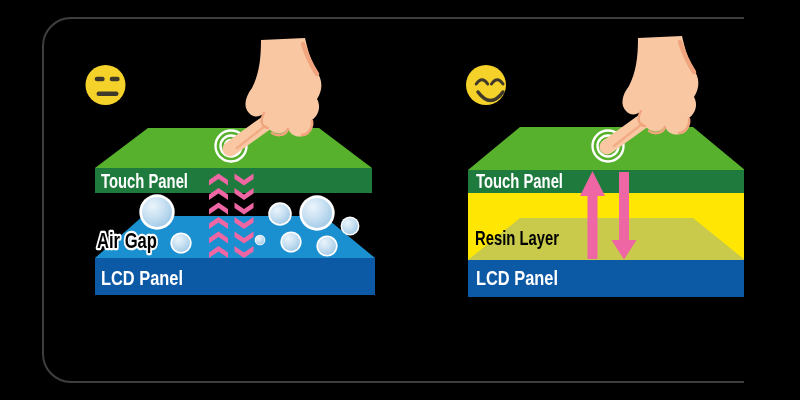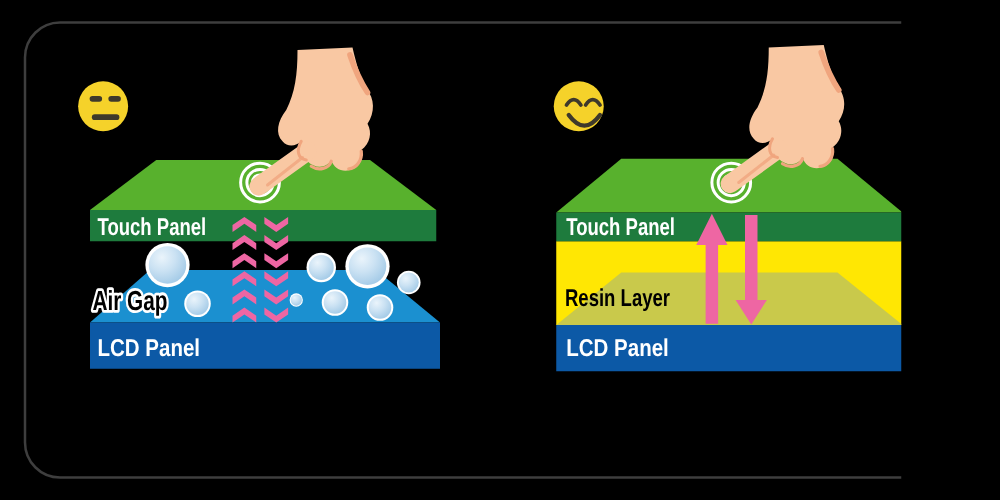--- a/index.html
+++ b/index.html
@@ -1,16 +1,16 @@
 <!DOCTYPE html>
 <html style="--background: #000000; --panel_border: #3E3E3E; --top_green: #58B12D; --front_green: #1E7B3D; --lcd_top_blue: #1B90D0; --lcd_front_blue: #0C59A6; --resin_yellow: #FFE703; --resin_olive: #C9C94B; --pink: #EE66A3; --bubble_highlight: #EAF4FB; --bubble_fill: #BCDAEF; --bubble_edge: #9EC7E5; --emoji_yellow: #F5D22A; --emoji_features: #3E392B; --skin: #F9C8A3; --skin_shade: #F0A57E; --label_white: #FFFFFF; --label_black: #000000;"><head>
 <meta charset="utf-8">
 <style>
   html,body{margin:0;padding:0;background:#000;}
-  .stage{position:relative;width:721px;height:400px;background:var(--background,#000);overflow:hidden;}
+  .stage{position:relative;width:721px;height:400px;background:var(--background,#000);overflow:hidden;margin-left:23px;}
   svg{display:block;}
   .lbl{font-family:"Liberation Sans","DejaVu Sans",sans-serif;font-weight:bold;font-size:19.5px;}
   .lbl-big{font-family:"Liberation Sans","DejaVu Sans",sans-serif;font-weight:bold;font-size:22px;}
   .t-white{fill:var(--label_white);}
   .t-black{fill:var(--label_black);}
   .t-outline{stroke:var(--label_white);stroke-width:4.5;paint-order:stroke;stroke-linejoin:round;}
   .f-topgreen{fill:var(--top_green);}
   .f-frontgreen{fill:var(--front_green);}
   .f-lcdtop{fill:var(--lcd_top_blue);}
   .f-lcdfront{fill:var(--lcd_front_blue);}

